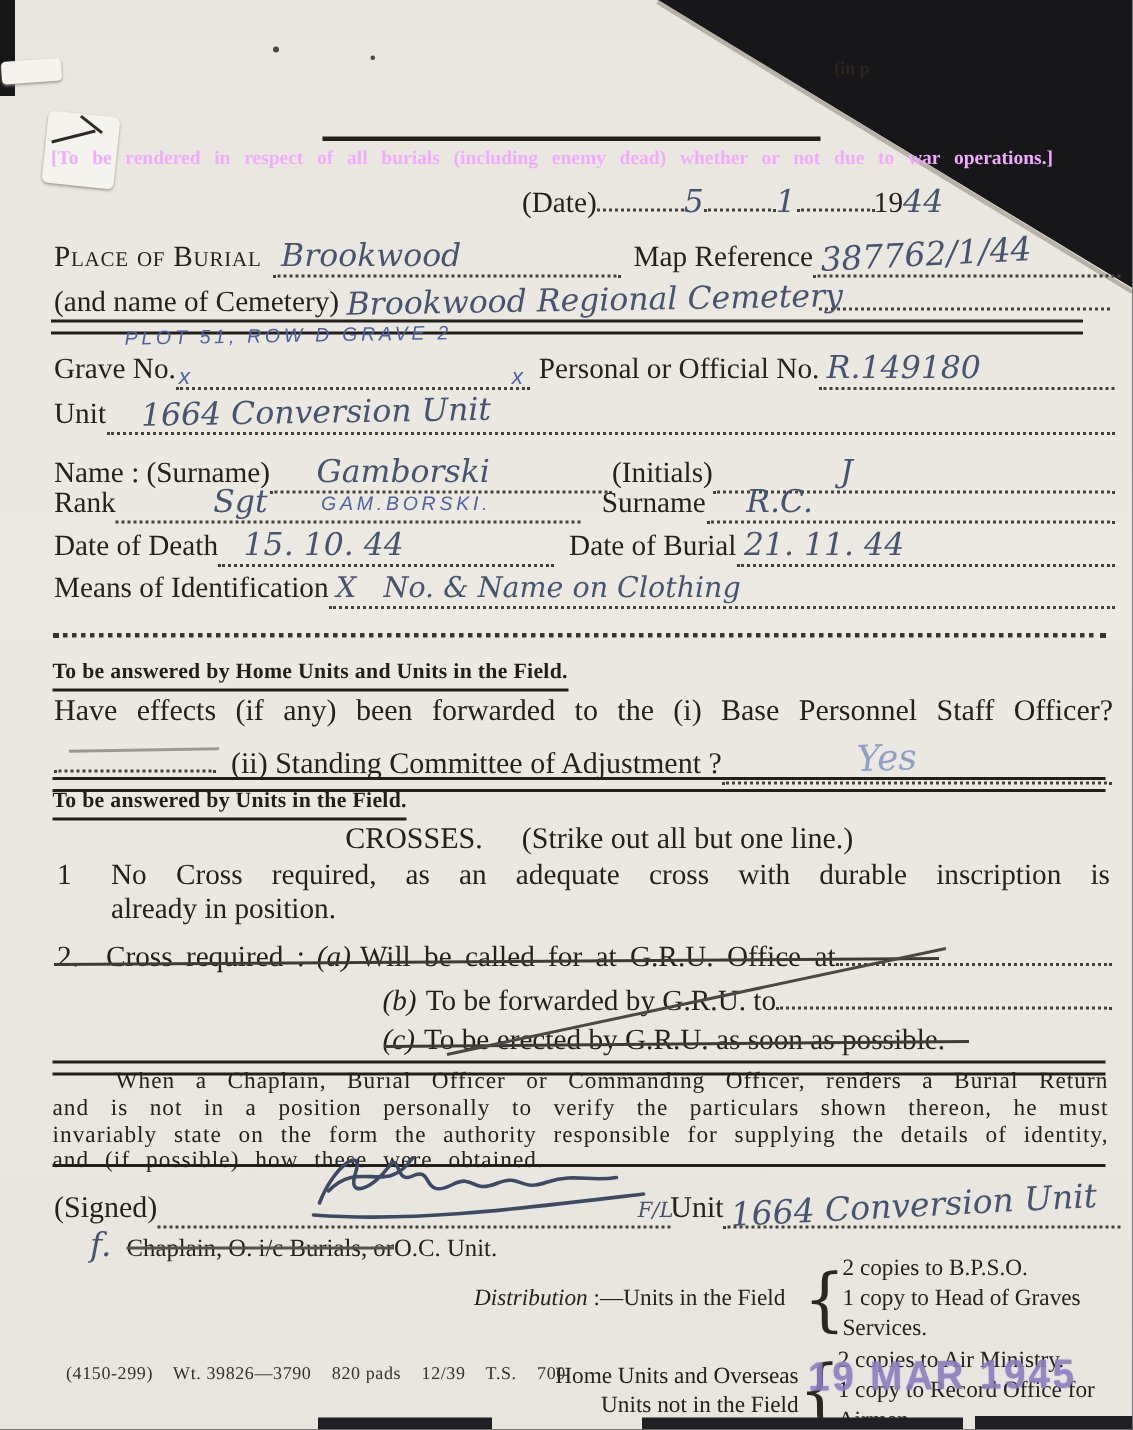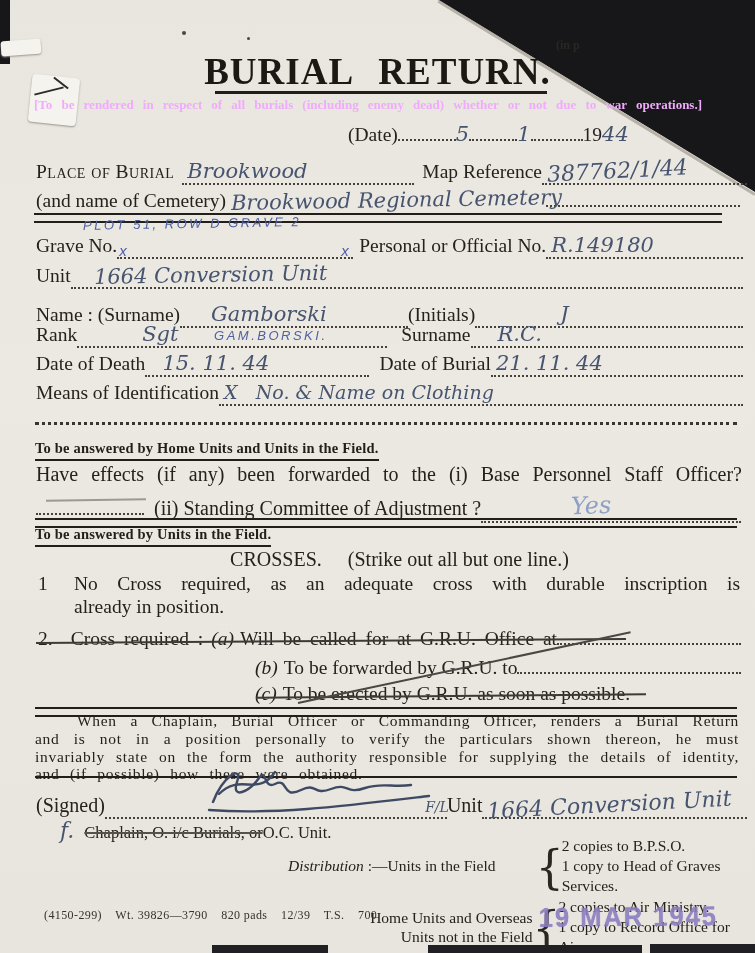--- a/index.html
+++ b/index.html
@@ -64,21 +64,20 @@
        transform:rotate(31.4deg);transform-origin:0 0;"></div>
   <div class="note-dark" style="left:556px;top:38px;">(in p</div>
   <div class="blk" style="left:0;top:0;width:10px;height:64px;"></div>
   <div class="tear" style="left:1px;top:40px;width:40px;height:15px;transform:rotate(-4deg);border-radius:3px;"></div>
   <div class="tear" style="left:30px;top:76px;width:48px;height:48px;transform:rotate(6deg);border-radius:4px;"></div>
   <div class="strike-line" style="left:34px;top:90px;width:30px;transform:rotate(-14deg);background:#2d2b27;"></div>
   <div class="strike-line" style="left:52px;top:82px;width:18px;transform:rotate(38deg);background:#2d2b27;"></div>
   <div class="speck" style="left:182px;top:31px;width:4px;height:4px;"></div>
   <div class="speck" style="left:247px;top:37px;width:3px;height:3px;"></div>
 
-  <div class="title" style="top:50px;">BURIAL RETURN.</div>
   <div class="hr" style="left:215px;top:91px;width:332px;"></div>
   <div class="subtitle jst" style="left:34px;top:97px;width:668px;">[To be rendered in respect of all burials (including enemy dead) whether or not due to war operations.]</div>
 
   <div class="row" style="left:348px;top:122px;width:312px;">
     <span class="lbl">(Date)</span>
     <span class="dots" style="width:58px;"></span>
     <span class="hw">5</span>
     <span class="dots" style="width:48px;"></span>
     <span class="hw">1</span>
     <span class="dots" style="width:52px;"></span>
@@ -126,21 +125,21 @@
   <div class="row" style="left:36px;top:322px;right:12px;">
     <span class="lbl">Rank</span>
     <span class="entry" style="width:300px;"><span class="hw" style="padding-left:60px;">Sgt</span></span>
     <span class="spacer" style="width:14px;"></span>
     <span class="lbl">Surname</span>
     <span class="entry grow"><span class="hw" style="padding-left:22px;">R.C.</span></span>
   </div>
 
   <div class="row" style="left:36px;top:351px;right:12px;">
     <span class="lbl">Date of Death</span>
-    <span class="entry" style="width:214px;"><span class="hw" style="padding-left:12px;">15. 11. 44</span></span>
+    <span class="entry" style="width:214px;"><span class="hw" style="padding-left:12px;">15. 10. 44</span></span>
     <span class="spacer" style="width:10px;"></span>
     <span class="lbl">Date of Burial</span>
     <span class="entry grow"><span class="hw">21. 11. 44</span></span>
   </div>
 
   <div class="row" style="left:36px;top:381px;right:12px;">
     <span class="lbl">Means of Identification</span>
     <span class="entry grow"><span class="hw" style="font-size:19px;">X   No. &amp; Name on Clothing</span></span>
   </div>
 
@@ -216,21 +215,21 @@
 
   <div class="row" style="left:60px;top:818px;font-size:16.5px;">
     <span class="hw" style="font-size:22px;">f.</span>
     <span class="spacer" style="width:10px;"></span>
     <span class="struck">Chaplain, O. i/c Burials, or</span>
     <span> O.C. Unit.</span>
   </div>
 
   <div class="dist" style="left:288px;top:836px;width:462px;">
     <div class="dist-row">
-      <div class="dist-lab"><span style="font-style:italic;">Distribution</span><span> :—Units in the Field</span></div>
+      <div class="dist-lab"><span style="font-style:italic;margin-left:28px;">Distribution</span><span> :—Units in the Field</span></div>
       <div class="brace">{</div>
       <div class="dist-items">
         <div>2 copies to B.P.S.O.</div>
         <div>1 copy to Head of Graves Services.</div>
       </div>
     </div>
     <div class="dist-row">
       <div class="dist-lab r">
         <div>Home Units and Overseas</div>
         <div>Units not in the Field</div>

